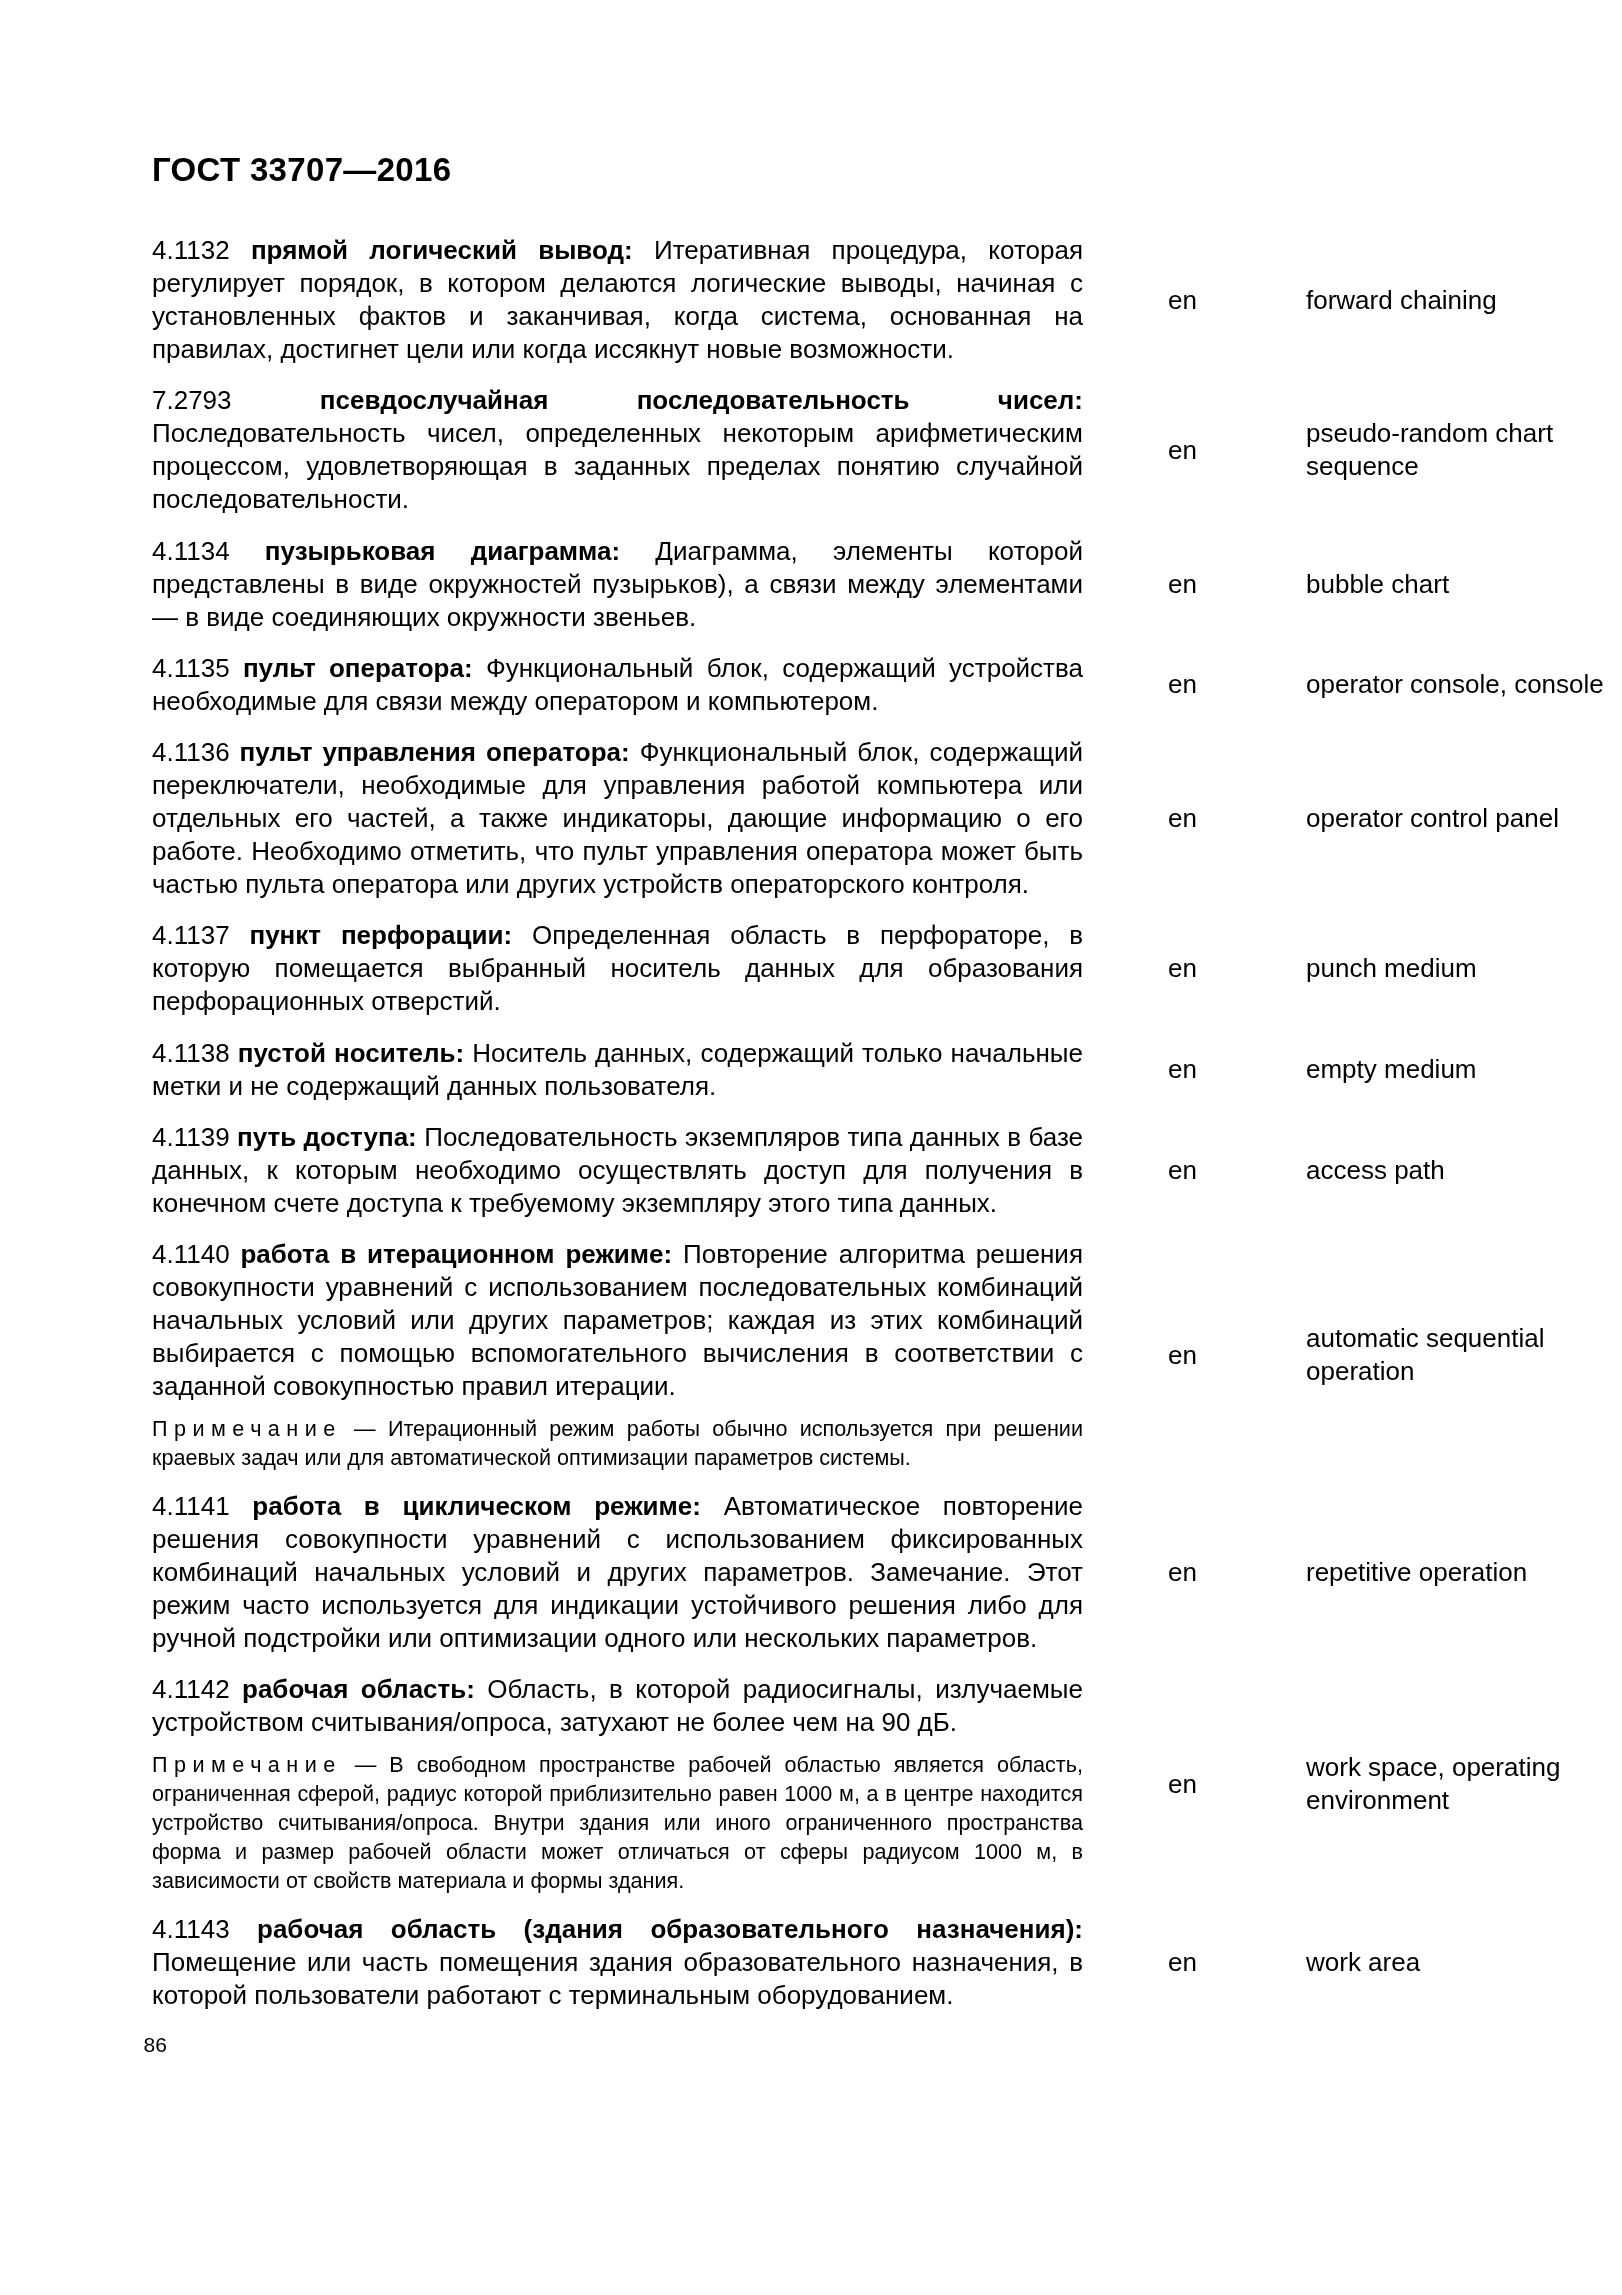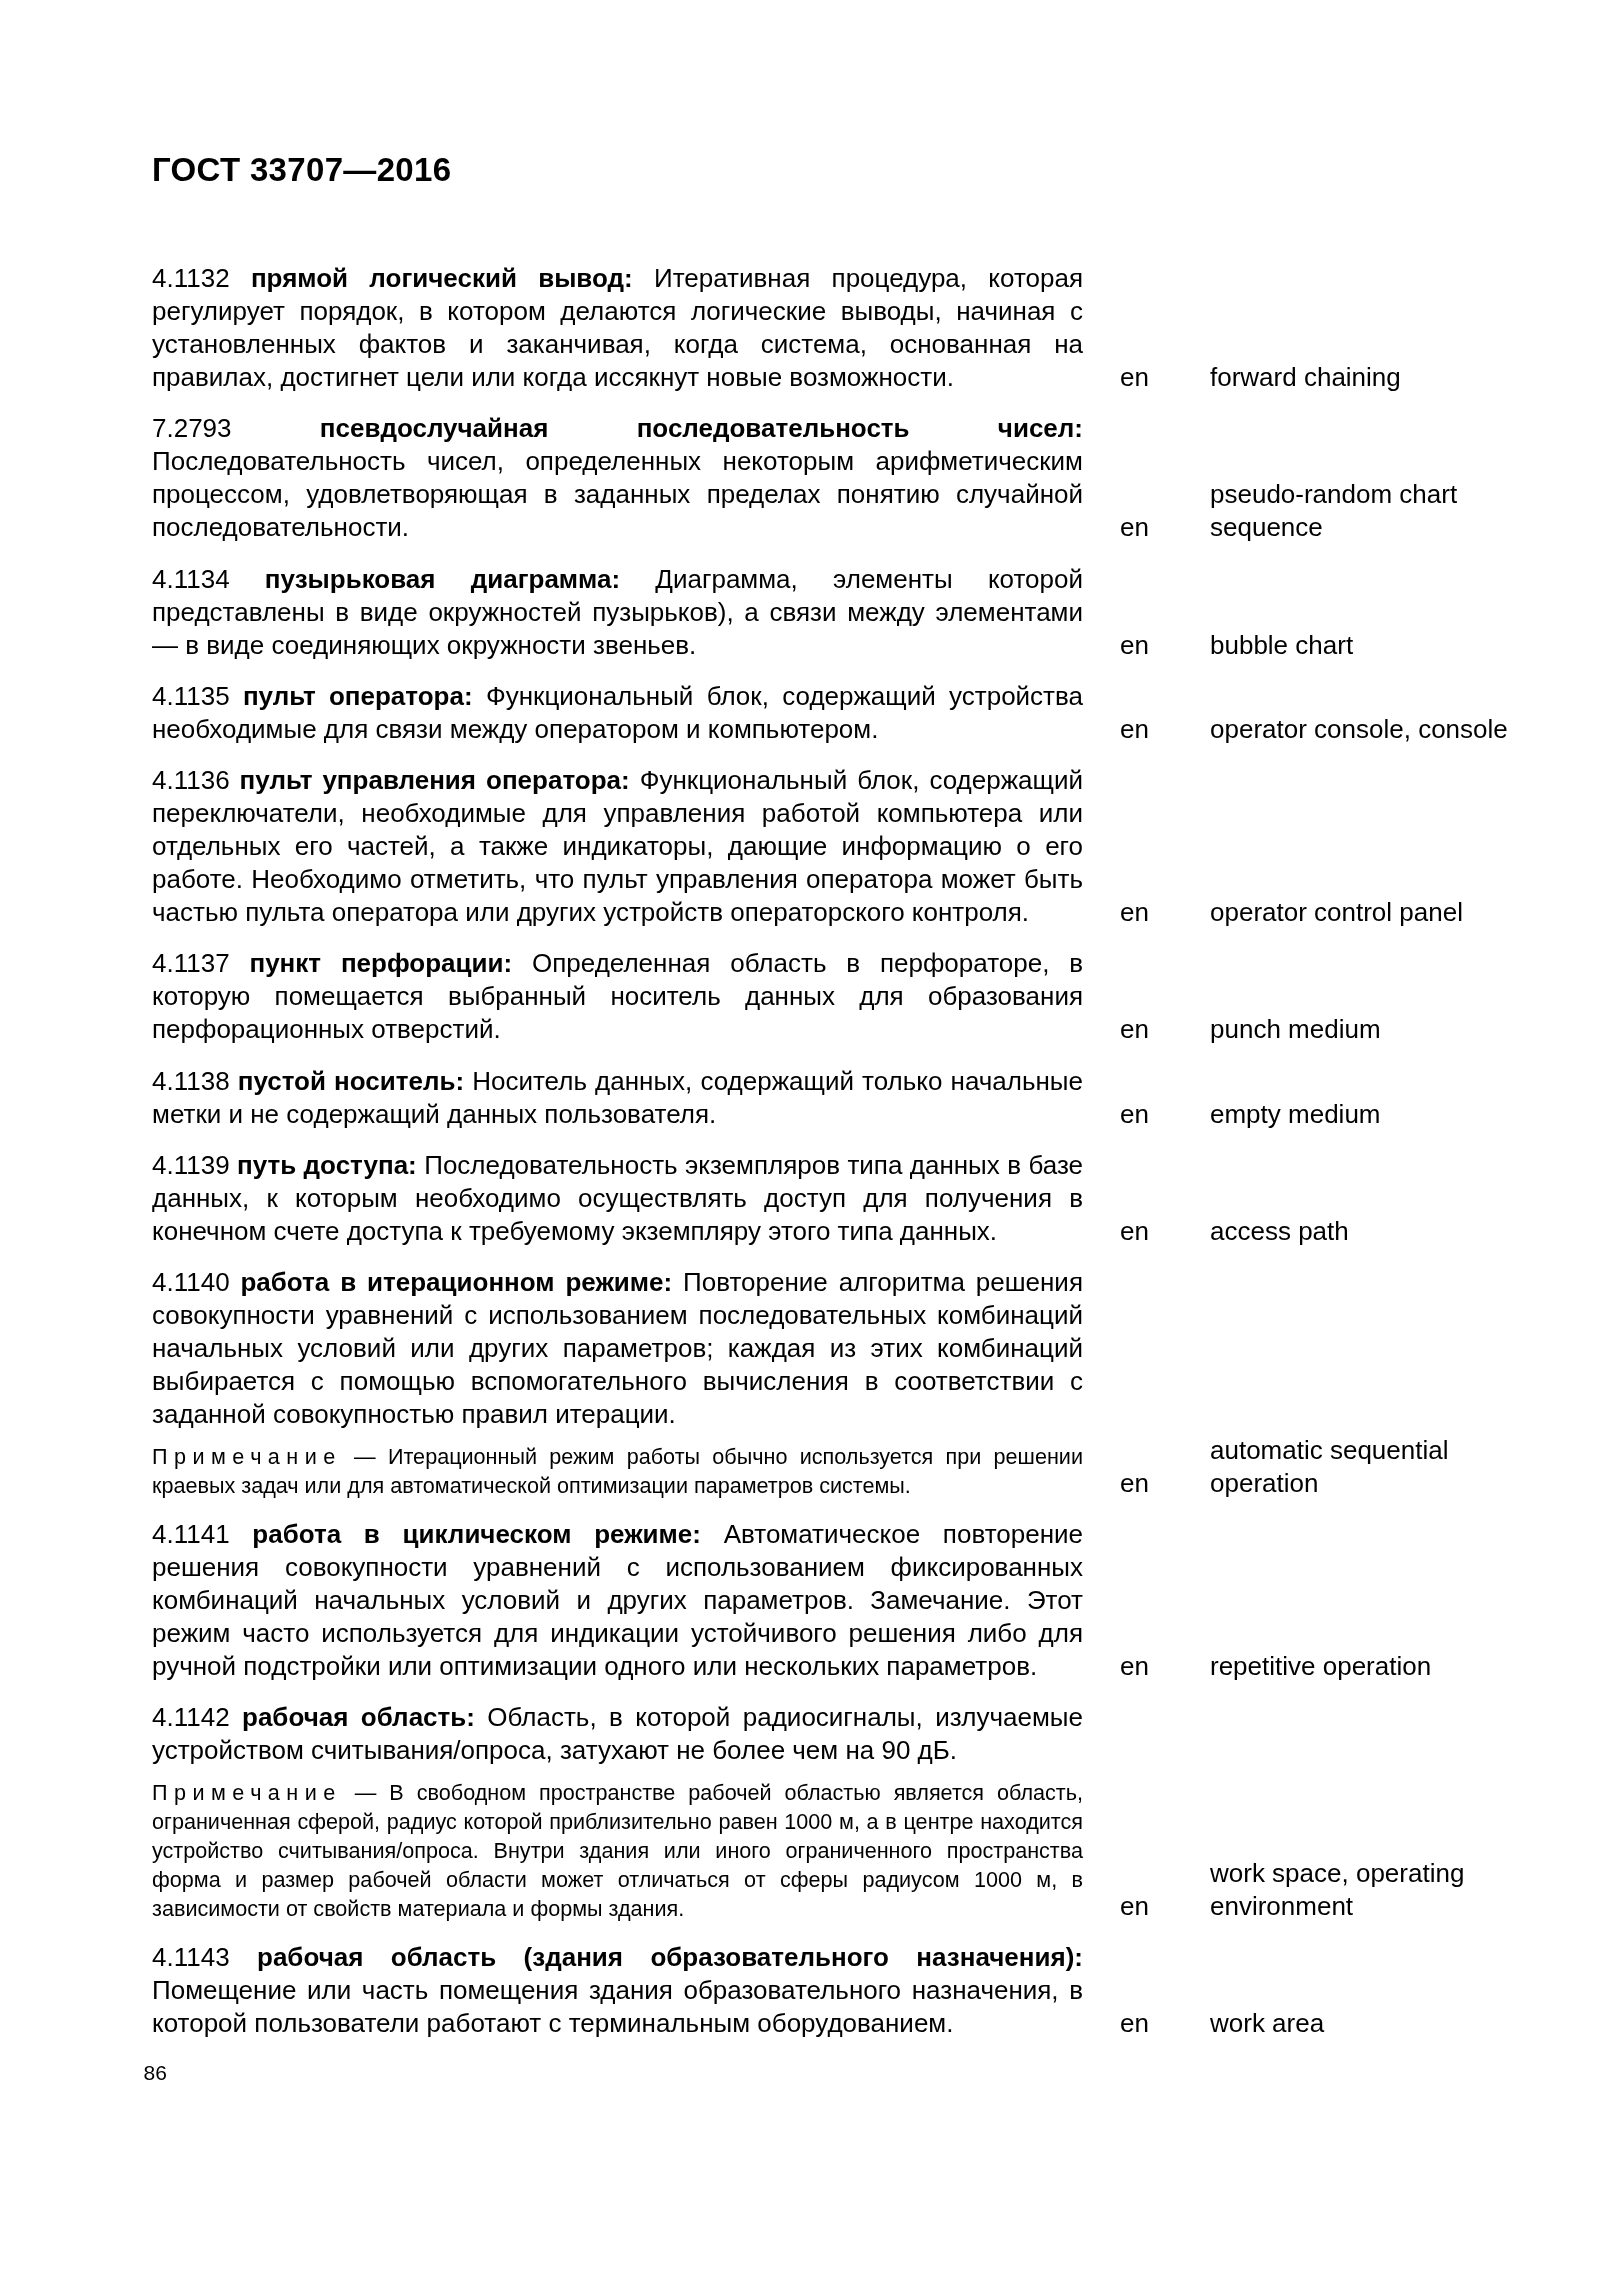--- a/index.html
+++ b/index.html
@@ -14,27 +14,28 @@
   }
   .content{
     position:absolute;
     left:152px;
     top:151px;
     width:1330px;
   }
   .doc-header{
     font-size:33px;
     font-weight:bold;
-    margin:0 0 73px 0;
+    margin:0 0 45px 0;
     letter-spacing:0.01em;
   }
   .entry{
     display:flex;
-    align-items:flex-end;
+    align-items:center;
     margin-bottom:18.3px;
+    gap:48px;
   }
   .left-col{
     width:931px;
     flex-shrink:0;
   }
   .ru{
     margin:0;
     font-size:26px;
     line-height:33px;
     text-align:justify;

